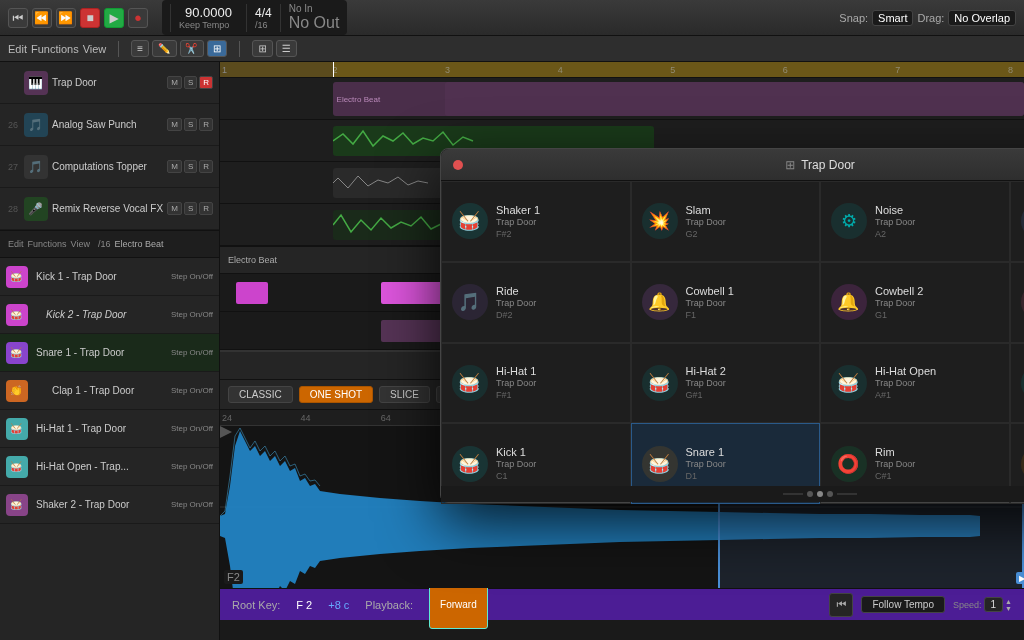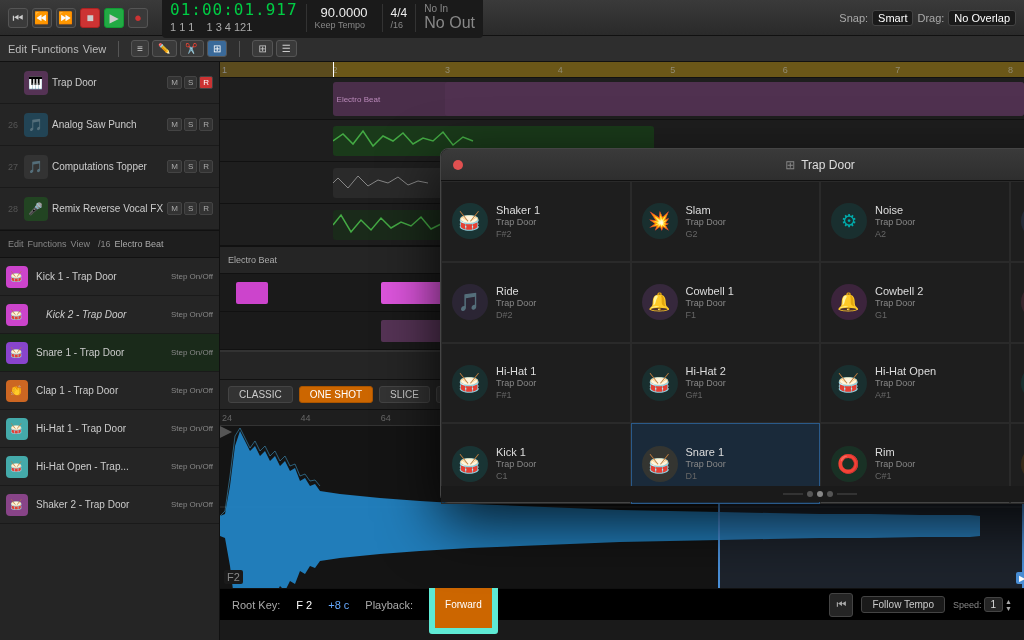--- a/index.html
+++ b/index.html
@@ -249,34 +249,34 @@
       width: 12px; height: 12px;
       background: #4a90d9; border-radius: 2px;
       cursor: ew-resize;
       display: flex; align-items: center; justify-content: center;
       color: #fff; font-size: 8px;
     }
 
     
     .qsampler-status {
       height: 32px;
-      background: #000000;
+      background: #4c1d95;
       border-top: 1px solid #111;
       display: flex;
       align-items: center;
       padding: 0 12px;
       gap: 16px;
       font-size: 11px;
       color: #aaa;
     }
     .root-key-val { color: #fff; }
     .cents-val { color: #66aaff; }
     .playback-btn {
       background: #cc6600;
-      border: 6px solid #5eead4;
+      border: 1px solid #5eead4;
       border-radius: 3px;
       color: #fff;
       font-size: 10px;
       padding: 18px 10px;
       cursor: pointer;
     }
     .follow-tempo-btn {
       background: #1a1a1a;
       border: 1px solid #444;
       border-radius: 3px;
@@ -334,27 +334,20 @@
 <div class="transport-bar">
   <div class="transport-left">
     <div class="btn-transport">⏮</div>
     <div class="btn-transport">⏪</div>
     <div class="btn-transport">⏩</div>
     <div class="btn-transport btn-record">■</div>
     <div class="btn-transport btn-play">▶</div>
     <div class="btn-transport" style="color:#cc3333;">⏺</div>
   </div>
   <div class="transport-center">
-    <div>
-      <div class="transport-time">01:00:01.917</div>
-      <div style="display:flex;gap:12px;margin-top:1px;">
-        <div class="transport-beats">1 1 1</div>
-        <div class="transport-beats">1 3 4 121</div>
-      </div>
-    </div>
     <div style="width:1px;height:28px;background:#333;"></div>
     <div>
       <div class="transport-tempo" style="cursor:pointer;">90.0000</div>
       <div style="font-size:9px;color:#888;">Keep Tempo</div>
     </div>
     <div style="width:1px;height:28px;background:#333;"></div>
     <div>
       <div style="font-size:12px;color:#eee;">4/4</div>
       <div style="font-size:9px;color:#888;">/16</div>
     </div>
@@ -461,21 +454,21 @@
         <div style="flex:1;font-size:10px;color:#ccc;white-space:nowrap;overflow:hidden;text-overflow:ellipsis;margin-left:14px;font-style:italic;">Kick 2 - Trap Door</div>
         <div style="font-size:8px;color:#888;">Step On/Off</div>
       </div>
       <div class="track-row" style="height:38px;background:#1a2a1a;">
         <div style="width:22px;height:22px;border-radius:4px;background:#8844cc;display:flex;align-items:center;justify-content:center;font-size:10px;flex-shrink:0;">🥁</div>
         <div style="flex:1;font-size:10px;color:#ccc;white-space:nowrap;overflow:hidden;text-overflow:ellipsis;margin-left:4px;">Snare 1 - Trap Door</div>
         <div style="font-size:8px;color:#888;">Step On/Off</div>
       </div>
       <div class="track-row" style="height:38px;">
         <div style="width:22px;height:22px;border-radius:4px;background:#cc6622;display:flex;align-items:center;justify-content:center;font-size:10px;flex-shrink:0;">👏</div>
-        <div style="flex:1;font-size:10px;color:#ccc;white-space:nowrap;overflow:hidden;text-overflow:ellipsis;margin-left:4px;">Clap 1 - Trap Door</div>
+        <div style="flex:1;font-size:10px;color:#ccc;white-space:nowrap;overflow:hidden;text-overflow:ellipsis;margin-left:20px;">Clap 1 - Trap Door</div>
         <div style="font-size:8px;color:#888;">Step On/Off</div>
       </div>
       <div class="track-row" style="height:38px;">
         <div style="width:22px;height:22px;border-radius:4px;background:#44aaaa;display:flex;align-items:center;justify-content:center;font-size:10px;flex-shrink:0;">🥁</div>
         <div style="flex:1;font-size:10px;color:#ccc;white-space:nowrap;overflow:hidden;text-overflow:ellipsis;margin-left:4px;">Hi-Hat 1 - Trap Door</div>
         <div style="font-size:8px;color:#888;">Step On/Off</div>
       </div>
       <div class="track-row" style="height:38px;">
         <div style="width:22px;height:22px;border-radius:4px;background:#44aaaa;display:flex;align-items:center;justify-content:center;font-size:10px;flex-shrink:0;">🥁</div>
         <div style="flex:1;font-size:10px;color:#ccc;white-space:nowrap;overflow:hidden;text-overflow:ellipsis;margin-left:4px;">Hi-Hat Open - Trap...</div>

